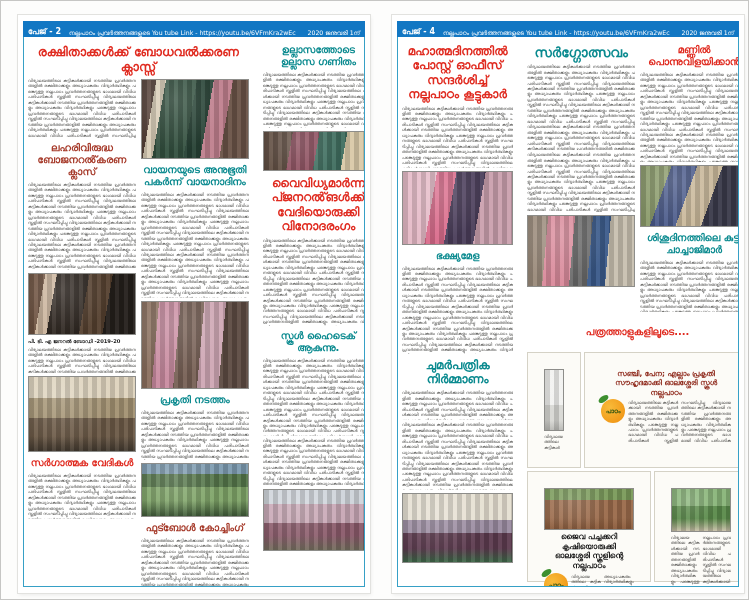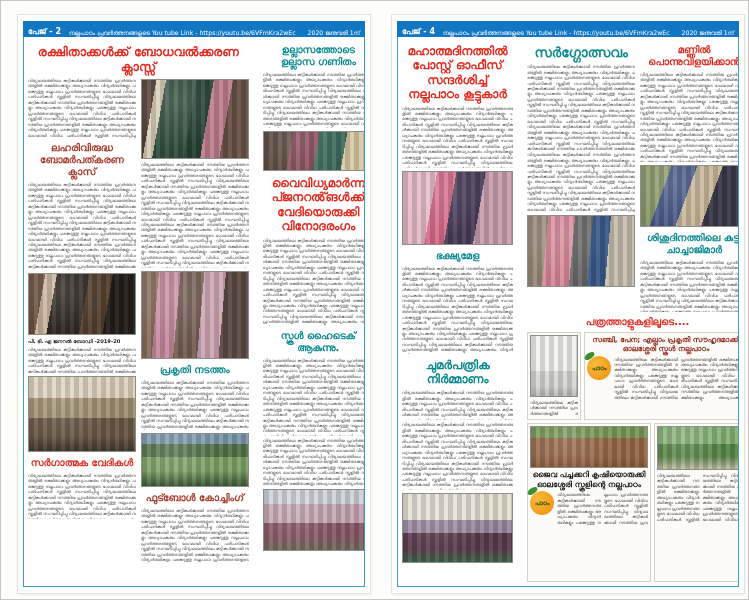--- a/index.html
+++ b/index.html
@@ -73,21 +73,21 @@
   .ph-post{background:linear-gradient(100deg,#e5b9c6 0 28%,#d96a8a 28% 44%,#4a3d5a 44% 68%,#caa0ae 68% 100%);}
   .ph-award{background:linear-gradient(180deg,#e6e0d2 0 38%,#9a8ba0 38% 58%,#5d3b4f 58% 80%,#3f6a4a 100%);}
   .ph-water{background:linear-gradient(95deg,#9a8a7a 0 18%,#d9899a 18% 42%,#6a6a6a 42% 58%,#3a5a8a 58% 74%,#c8c0b0 74% 100%);}
   .ph-plant{background:linear-gradient(110deg,#8a9a6a 0 24%,#4a5a8a 24% 44%,#c9b89a 44% 64%,#3a3a4a 64% 100%);}
   .ph-bag{background:linear-gradient(180deg,#f1f1ef 0 58%,#d8d8d4 58% 84%,#b9b9b5 100%);}
   .ph-field{background:linear-gradient(180deg,#7a9a5a 0 28%,#9a6a4a 28% 72%,#8a5a3a 100%);}
   .ph-green{background:linear-gradient(180deg,#88b478 0 40%,#5a8a4a 40% 70%,#c8c0a8 100%);}
   
   .clipzone{display:flex;flex-direction:column;gap:3px;margin-top:2px;flex:1;min-height:0;}
   .clip-row{display:flex;gap:3px;min-height:0;}
-  .clip{background:#fcfbf7;border:1px solid #d5d2c6;padding:2px;display:flex;flex-direction:column;gap:2px;box-sizing:border-box;min-width:0;}
+  .clip{background:#fcfbf7;border:1px solid #d5d2c6;padding:16px;display:flex;flex-direction:column;gap:2px;box-sizing:border-box;min-width:0;}
   .clip-hl{font-size:7.4px;font-weight:700;line-height:1.25;text-align:center;color:#8f2a1c;flex:none;}
   .clip-hl.dark{color:#161616;font-size:7.8px;}
   .logo-row{display:flex;gap:3px;align-items:flex-start;min-height:0;}
   .padam{
     width:24px;height:24px;flex:none;border-radius:50%;
     background:radial-gradient(circle at 35% 35%,#f8bb3a,#ef8e0e);
     position:relative;display:flex;align-items:center;justify-content:center;
     font-size:6px;font-weight:bold;color:#234d0e;
   }
   .padam::before{
@@ -106,32 +106,33 @@
       <span class="m-center">നല്ലപാഠം പ്രവർത്തനങ്ങളുടെ You tube Link - https://youtu.be/6VFmKra2wEc</span>
       <span class="m-right">2020 ജനുവരി 1ന്</span>
     </div>
     <div class="frame">
       <div class="two-wrap w66">
         <div class="hl c-red sz-lead">രക്ഷിതാക്കൾക്ക് ബോധവൽക്കരണ ക്ലാസ്സ്</div>
         <div class="cols">
 
           <div class="col">
             <div class="greek" style="height:60px">വിദ്യാലയത്തിലെ കുട്ടികൾക്കായി നടത്തിയ പ്രവർത്തനങ്ങളിൽ രക്ഷിതാക്കളും അധ്യാപകരും വിദ്യാർത്ഥികളും പങ്കെടുത്തു നല്ലപാഠം പ്രവർത്തനങ്ങളുടെ ഭാഗമായി വിവിധ പരിപാടികൾ സ്കൂളിൽ സംഘടിപ്പിച്ചു  വിദ്യാലയത്തിലെ കുട്ടികൾക്കായി നടത്തിയ പ്രവർത്തനങ്ങളിൽ രക്ഷിതാക്കളും അധ്യാപകരും വിദ്യാർത്ഥികളും പങ്കെടുത്തു നല്ലപാഠം പ്രവർത്തനങ്ങളുടെ ഭാഗമായി വിവിധ പരിപാടികൾ സ്കൂളിൽ സംഘടിപ്പിച്ചു  വിദ്യാലയത്തിലെ കുട്ടികൾക്കായി നടത്തിയ പ്രവർത്തനങ്ങളിൽ രക്ഷിതാക്കളും അധ്യാപകരും വിദ്യാർത്ഥികളും പങ്കെടുത്തു നല്ലപാഠം പ്രവർത്തനങ്ങളുടെ ഭാഗമായി വിവിധ പരിപാടികൾ സ്കൂളിൽ സംഘടിപ്പിച്ചു  വിദ്യാലയത്തിലെ കുട്ടികൾക്കായി നടത്തിയ പ്രവർത്തനങ്ങളിൽ രക്ഷിതാക്കളും അധ്യാപകരും വിദ്യാർത്ഥികളും പങ്കെടുത്തു നല്ലപാഠം പ്രവർത്തനങ്ങളുടെ ഭാഗമായി വിവിധ പരിപാടികൾ സ്കൂളിൽ സംഘടിപ്പിച്ചു  വിദ്യാലയത്തിലെ കുട്ടികൾക്കായി നടത്തിയ പ്രവർത്തനങ്ങളിൽ രക്ഷിതാക്കളും അധ്യാപകരും വിദ്യാർത്ഥികളും പങ്കെടുത്തു നല്ലപാഠം പ്രവർത്തനങ്ങളുടെ ഭാഗമായി വിവിധ പരിപാടികൾ സ്കൂളിൽ സംഘടിപ്പിച്ചു  വിദ്യാലയത്തിലെ കുട്ടികൾക്കായി നടത്തിയ പ്രവർത്തനങ്ങളിൽ രക്ഷിതാക്കളും അധ്യാപകരും വിദ്യാർത്ഥികളും പങ്കെടുത്തു നല്ലപാഠം പ്രവർത്തനങ്ങളുടെ ഭാഗമായി വിവിധ പരിപാടികൾ സ്കൂളിൽ സംഘടിപ്പിച്ചു  വിദ്യാലയത്തിലെ കുട്ടികൾക്കായി നടത്തിയ പ്രവർത്തനങ്ങളിൽ രക്ഷിതാക്കളും അധ്യാപകരും വിദ്യാർത്ഥികളും പങ്കെടുത്തു നല്ലപാഠം പ്രവർത്തനങ്ങളുടെ ഭാഗമായി വിവിധ പരിപാടികൾ സ്കൂളിൽ സംഘടിപ്പിച്ചു  വിദ്യാലയത്തിലെ കുട്ടികൾക്കായി നടത്തിയ പ്രവർത്തനങ്ങളിൽ രക്ഷിതാക്കളും അധ്യാപകരും വിദ്യാർത്ഥികളും പങ്കെടുത്തു നല്ലപാഠം പ്രവർത്തനങ്ങളുടെ ഭാഗമായി വിവിധ പരിപാടികൾ സ്കൂളിൽ സംഘടിപ്പിച്ചു  വിദ്യാലയത്തിലെ കുട്ടികൾക്കായി നടത്തിയ പ്രവർത്തനങ്ങളിൽ രക്ഷിതാക്കളും അധ്യാപകരും വിദ്യാർത്ഥികളും പങ്കെടുത്തു നല്ലപാഠം പ്രവർത്തനങ്ങളുടെ ഭാഗമായി വിവിധ പരിപാടികൾ സ്കൂളിൽ സംഘടിപ്പിച്ചു  വിദ്യാലയത്തിലെ കുട്ടികൾക്കായി നടത്തിയ പ്രവർത്തനങ്ങളിൽ രക്ഷിതാക്കളും അധ്യാപകരും വിദ്യാർത്ഥികളും പങ്കെടുത്തു നല്ലപാഠം പ്രവർത്തനങ്ങളുടെ ഭാഗമായി വിവിധ പരിപാടികൾ സ്കൂളിൽ സംഘടിപ്പിച്ചു  വിദ്യാലയത്തിലെ കുട്ടികൾക്കായി നടത്തിയ പ്രവർത്തനങ്ങളിൽ രക്ഷിതാക്കളും അധ്യാപകരും വിദ്യാർത്ഥികളും പങ്കെടുത്തു നല്ലപാഠം പ്രവർത്തനങ്ങളുടെ ഭാഗമായി വിവിധ പരിപാടികൾ സ്കൂളിൽ സംഘടിപ്പിച്ചു  വിദ്യാലയത്തിലെ കുട്ടികൾക്കായി നടത്തിയ പ്രവർത്തനങ്ങളിൽ രക്ഷിതാക്കളും അധ്യാപകരും വിദ്യാർത്ഥികളും പങ്കെടുത്തു നല്ലപാഠം പ്രവർത്തനങ്ങളുടെ ഭാഗമായി വിവിധ പരിപാടികൾ സ്കൂളിൽ സംഘടിപ്പിച്ചു  </div>
-            <div class="hl c-maroon sz-md">ലഹരിവിരുദ്ധ ബോമർപത്കരണ ക്ലാസ്</div>
+            <div class="hl c-maroon sz-md">ലഹരിവിരുദ്ധ ബോജനറൽ്കരണ ക്ലാസ്</div>
             <div class="greek" style="height:88px">വിദ്യാലയത്തിലെ കുട്ടികൾക്കായി നടത്തിയ പ്രവർത്തനങ്ങളിൽ രക്ഷിതാക്കളും അധ്യാപകരും വിദ്യാർത്ഥികളും പങ്കെടുത്തു നല്ലപാഠം പ്രവർത്തനങ്ങളുടെ ഭാഗമായി വിവിധ പരിപാടികൾ സ്കൂളിൽ സംഘടിപ്പിച്ചു  വിദ്യാലയത്തിലെ കുട്ടികൾക്കായി നടത്തിയ പ്രവർത്തനങ്ങളിൽ രക്ഷിതാക്കളും അധ്യാപകരും വിദ്യാർത്ഥികളും പങ്കെടുത്തു നല്ലപാഠം പ്രവർത്തനങ്ങളുടെ ഭാഗമായി വിവിധ പരിപാടികൾ സ്കൂളിൽ സംഘടിപ്പിച്ചു  വിദ്യാലയത്തിലെ കുട്ടികൾക്കായി നടത്തിയ പ്രവർത്തനങ്ങളിൽ രക്ഷിതാക്കളും അധ്യാപകരും വിദ്യാർത്ഥികളും പങ്കെടുത്തു നല്ലപാഠം പ്രവർത്തനങ്ങളുടെ ഭാഗമായി വിവിധ പരിപാടികൾ സ്കൂളിൽ സംഘടിപ്പിച്ചു  വിദ്യാലയത്തിലെ കുട്ടികൾക്കായി നടത്തിയ പ്രവർത്തനങ്ങളിൽ രക്ഷിതാക്കളും അധ്യാപകരും വിദ്യാർത്ഥികളും പങ്കെടുത്തു നല്ലപാഠം പ്രവർത്തനങ്ങളുടെ ഭാഗമായി വിവിധ പരിപാടികൾ സ്കൂളിൽ സംഘടിപ്പിച്ചു  വിദ്യാലയത്തിലെ കുട്ടികൾക്കായി നടത്തിയ പ്രവർത്തനങ്ങളിൽ രക്ഷിതാക്കളും അധ്യാപകരും വിദ്യാർത്ഥികളും പങ്കെടുത്തു നല്ലപാഠം പ്രവർത്തനങ്ങളുടെ ഭാഗമായി വിവിധ പരിപാടികൾ സ്കൂളിൽ സംഘടിപ്പിച്ചു  വിദ്യാലയത്തിലെ കുട്ടികൾക്കായി നടത്തിയ പ്രവർത്തനങ്ങളിൽ രക്ഷിതാക്കളും അധ്യാപകരും വിദ്യാർത്ഥികളും പങ്കെടുത്തു നല്ലപാഠം പ്രവർത്തനങ്ങളുടെ ഭാഗമായി വിവിധ പരിപാടികൾ സ്കൂളിൽ സംഘടിപ്പിച്ചു  വിദ്യാലയത്തിലെ കുട്ടികൾക്കായി നടത്തിയ പ്രവർത്തനങ്ങളിൽ രക്ഷിതാക്കളും അധ്യാപകരും വിദ്യാർത്ഥികളും പങ്കെടുത്തു നല്ലപാഠം പ്രവർത്തനങ്ങളുടെ ഭാഗമായി വിവിധ പരിപാടികൾ സ്കൂളിൽ സംഘടിപ്പിച്ചു  വിദ്യാലയത്തിലെ കുട്ടികൾക്കായി നടത്തിയ പ്രവർത്തനങ്ങളിൽ രക്ഷിതാക്കളും അധ്യാപകരും വിദ്യാർത്ഥികളും പങ്കെടുത്തു നല്ലപാഠം പ്രവർത്തനങ്ങളുടെ ഭാഗമായി വിവിധ പരിപാടികൾ സ്കൂളിൽ സംഘടിപ്പിച്ചു  വിദ്യാലയത്തിലെ കുട്ടികൾക്കായി നടത്തിയ പ്രവർത്തനങ്ങളിൽ രക്ഷിതാക്കളും അധ്യാപകരും വിദ്യാർത്ഥികളും പങ്കെടുത്തു നല്ലപാഠം പ്രവർത്തനങ്ങളുടെ ഭാഗമായി വിവിധ പരിപാടികൾ സ്കൂളിൽ സംഘടിപ്പിച്ചു  വിദ്യാലയത്തിലെ കുട്ടികൾക്കായി നടത്തിയ പ്രവർത്തനങ്ങളിൽ രക്ഷിതാക്കളും അധ്യാപകരും വിദ്യാർത്ഥികളും പങ്കെടുത്തു നല്ലപാഠം പ്രവർത്തനങ്ങളുടെ ഭാഗമായി വിവിധ പരിപാടികൾ സ്കൂളിൽ സംഘടിപ്പിച്ചു  വിദ്യാലയത്തിലെ കുട്ടികൾക്കായി നടത്തിയ പ്രവർത്തനങ്ങളിൽ രക്ഷിതാക്കളും അധ്യാപകരും വിദ്യാർത്ഥികളും പങ്കെടുത്തു നല്ലപാഠം പ്രവർത്തനങ്ങളുടെ ഭാഗമായി വിവിധ പരിപാടികൾ സ്കൂളിൽ സംഘടിപ്പിച്ചു  വിദ്യാലയത്തിലെ കുട്ടികൾക്കായി നടത്തിയ പ്രവർത്തനങ്ങളിൽ രക്ഷിതാക്കളും അധ്യാപകരും വിദ്യാർത്ഥികളും പങ്കെടുത്തു നല്ലപാഠം പ്രവർത്തനങ്ങളുടെ ഭാഗമായി വിവിധ പരിപാടികൾ സ്കൂളിൽ സംഘടിപ്പിച്ചു  വിദ്യാലയത്തിലെ കുട്ടികൾക്കായി നടത്തിയ പ്രവർത്തനങ്ങളിൽ രക്ഷിതാക്കളും അധ്യാപകരും വിദ്യാർത്ഥികളും പങ്കെടുത്തു നല്ലപാഠം പ്രവർത്തനങ്ങളുടെ ഭാഗമായി വിവിധ പരിപാടികൾ സ്കൂളിൽ സംഘടിപ്പിച്ചു  വിദ്യാലയത്തിലെ കുട്ടികൾക്കായി നടത്തിയ പ്രവർത്തനങ്ങളിൽ രക്ഷിതാക്കളും അധ്യാപകരും വിദ്യാർത്ഥികളും പങ്കെടുത്തു നല്ലപാഠം പ്രവർത്തനങ്ങളുടെ ഭാഗമായി വിവിധ പരിപാടികൾ സ്കൂളിൽ സംഘടിപ്പിച്ചു  വിദ്യാലയത്തിലെ കുട്ടികൾക്കായി നടത്തിയ പ്രവർത്തനങ്ങളിൽ രക്ഷിതാക്കളും അധ്യാപകരും വിദ്യാർത്ഥികളും പങ്കെടുത്തു നല്ലപാഠം പ്രവർത്തനങ്ങളുടെ ഭാഗമായി വിവിധ പരിപാടികൾ സ്കൂളിൽ സംഘടിപ്പിച്ചു  വിദ്യാലയത്തിലെ കുട്ടികൾക്കായി നടത്തിയ പ്രവർത്തനങ്ങളിൽ രക്ഷിതാക്കളും അധ്യാപകരും വിദ്യാർത്ഥികളും പങ്കെടുത്തു നല്ലപാഠം പ്രവർത്തനങ്ങളുടെ ഭാഗമായി വിവിധ പരിപാടികൾ സ്കൂളിൽ സംഘടിപ്പിച്ചു  വിദ്യാലയത്തിലെ കുട്ടികൾക്കായി നടത്തിയ പ്രവർത്തനങ്ങളിൽ രക്ഷിതാക്കളും അധ്യാപകരും വിദ്യാർത്ഥികളും പങ്കെടുത്തു നല്ലപാഠം പ്രവർത്തനങ്ങളുടെ ഭാഗമായി വിവിധ പരിപാടികൾ സ്കൂളിൽ സംഘടിപ്പിച്ചു  വിദ്യാലയത്തിലെ കുട്ടികൾക്കായി നടത്തിയ പ്രവർത്തനങ്ങളിൽ രക്ഷിതാക്കളും അധ്യാപകരും വിദ്യാർത്ഥികളും പങ്കെടുത്തു നല്ലപാഠം പ്രവർത്തനങ്ങളുടെ ഭാഗമായി വിവിധ പരിപാടികൾ സ്കൂളിൽ സംഘടിപ്പിച്ചു  </div>
             <div class="photo ph-mic" style="height:62px"></div>
             <div class="roster-title">പി. ടി. എ ജനറൽ ബോഡി -2019-20</div>
             <div class="greek" style="height:26px">വിദ്യാലയത്തിലെ കുട്ടികൾക്കായി നടത്തിയ പ്രവർത്തനങ്ങളിൽ രക്ഷിതാക്കളും അധ്യാപകരും വിദ്യാർത്ഥികളും പങ്കെടുത്തു നല്ലപാഠം പ്രവർത്തനങ്ങളുടെ ഭാഗമായി വിവിധ പരിപാടികൾ സ്കൂളിൽ സംഘടിപ്പിച്ചു  വിദ്യാലയത്തിലെ കുട്ടികൾക്കായി നടത്തിയ പ്രവർത്തനങ്ങളിൽ രക്ഷിതാക്കളും അധ്യാപകരും വിദ്യാർത്ഥികളും പങ്കെടുത്തു നല്ലപാഠം പ്രവർത്തനങ്ങളുടെ ഭാഗമായി വിവിധ പരിപാടികൾ സ്കൂളിൽ സംഘടിപ്പിച്ചു  വിദ്യാലയത്തിലെ കുട്ടികൾക്കായി നടത്തിയ പ്രവർത്തനങ്ങളിൽ രക്ഷിതാക്കളും അധ്യാപകരും വിദ്യാർത്ഥികളും പങ്കെടുത്തു നല്ലപാഠം പ്രവർത്തനങ്ങളുടെ ഭാഗമായി വിവിധ പരിപാടികൾ സ്കൂളിൽ സംഘടിപ്പിച്ചു  വിദ്യാലയത്തിലെ കുട്ടികൾക്കായി നടത്തിയ പ്രവർത്തനങ്ങളിൽ രക്ഷിതാക്കളും അധ്യാപകരും വിദ്യാർത്ഥികളും പങ്കെടുത്തു നല്ലപാഠം പ്രവർത്തനങ്ങളുടെ ഭാഗമായി വിവിധ പരിപാടികൾ സ്കൂളിൽ സംഘടിപ്പിച്ചു  വിദ്യാലയത്തിലെ കുട്ടികൾക്കായി നടത്തിയ പ്രവർത്തനങ്ങളിൽ രക്ഷിതാക്കളും അധ്യാപകരും വിദ്യാർത്ഥികളും പങ്കെടുത്തു നല്ലപാഠം പ്രവർത്തനങ്ങളുടെ ഭാഗമായി വിവിധ പരിപാടികൾ സ്കൂളിൽ സംഘടിപ്പിച്ചു  വിദ്യാലയത്തിലെ കുട്ടികൾക്കായി നടത്തിയ പ്രവർത്തനങ്ങളിൽ രക്ഷിതാക്കളും അധ്യാപകരും വിദ്യാർത്ഥികളും പങ്കെടുത്തു നല്ലപാഠം പ്രവർത്തനങ്ങളുടെ ഭാഗമായി വിവിധ പരിപാടികൾ സ്കൂളിൽ സംഘടിപ്പിച്ചു  </div>
             <div class="photo ph-hall" style="height:76px"></div>
             <div class="hl c-red sz-md">സർഗാത്മക വേദികൾ</div>
             <div class="greek" style="height:46px">വിദ്യാലയത്തിലെ കുട്ടികൾക്കായി നടത്തിയ പ്രവർത്തനങ്ങളിൽ രക്ഷിതാക്കളും അധ്യാപകരും വിദ്യാർത്ഥികളും പങ്കെടുത്തു നല്ലപാഠം പ്രവർത്തനങ്ങളുടെ ഭാഗമായി വിവിധ പരിപാടികൾ സ്കൂളിൽ സംഘടിപ്പിച്ചു  വിദ്യാലയത്തിലെ കുട്ടികൾക്കായി നടത്തിയ പ്രവർത്തനങ്ങളിൽ രക്ഷിതാക്കളും അധ്യാപകരും വിദ്യാർത്ഥികളും പങ്കെടുത്തു നല്ലപാഠം പ്രവർത്തനങ്ങളുടെ ഭാഗമായി വിവിധ പരിപാടികൾ സ്കൂളിൽ സംഘടിപ്പിച്ചു  വിദ്യാലയത്തിലെ കുട്ടികൾക്കായി നടത്തിയ പ്രവർത്തനങ്ങളിൽ രക്ഷിതാക്കളും അധ്യാപകരും വിദ്യാർത്ഥികളും പങ്കെടുത്തു നല്ലപാഠം പ്രവർത്തനങ്ങളുടെ ഭാഗമായി വിവിധ പരിപാടികൾ സ്കൂളിൽ സംഘടിപ്പിച്ചു  വിദ്യാലയത്തിലെ കുട്ടികൾക്കായി നടത്തിയ പ്രവർത്തനങ്ങളിൽ രക്ഷിതാക്കളും അധ്യാപകരും വിദ്യാർത്ഥികളും പങ്കെടുത്തു നല്ലപാഠം പ്രവർത്തനങ്ങളുടെ ഭാഗമായി വിവിധ പരിപാടികൾ സ്കൂളിൽ സംഘടിപ്പിച്ചു  വിദ്യാലയത്തിലെ കുട്ടികൾക്കായി നടത്തിയ പ്രവർത്തനങ്ങളിൽ രക്ഷിതാക്കളും അധ്യാപകരും വിദ്യാർത്ഥികളും പങ്കെടുത്തു നല്ലപാഠം പ്രവർത്തനങ്ങളുടെ ഭാഗമായി വിവിധ പരിപാടികൾ സ്കൂളിൽ സംഘടിപ്പിച്ചു  വിദ്യാലയത്തിലെ കുട്ടികൾക്കായി നടത്തിയ പ്രവർത്തനങ്ങളിൽ രക്ഷിതാക്കളും അധ്യാപകരും വിദ്യാർത്ഥികളും പങ്കെടുത്തു നല്ലപാഠം പ്രവർത്തനങ്ങളുടെ ഭാഗമായി വിവിധ പരിപാടികൾ സ്കൂളിൽ സംഘടിപ്പിച്ചു  വിദ്യാലയത്തിലെ കുട്ടികൾക്കായി നടത്തിയ പ്രവർത്തനങ്ങളിൽ രക്ഷിതാക്കളും അധ്യാപകരും വിദ്യാർത്ഥികളും പങ്കെടുത്തു നല്ലപാഠം പ്രവർത്തനങ്ങളുടെ ഭാഗമായി വിവിധ പരിപാടികൾ സ്കൂളിൽ സംഘടിപ്പിച്ചു  വിദ്യാലയത്തിലെ കുട്ടികൾക്കായി നടത്തിയ പ്രവർത്തനങ്ങളിൽ രക്ഷിതാക്കളും അധ്യാപകരും വിദ്യാർത്ഥികളും പങ്കെടുത്തു നല്ലപാഠം പ്രവർത്തനങ്ങളുടെ ഭാഗമായി വിവിധ പരിപാടികൾ സ്കൂളിൽ സംഘടിപ്പിച്ചു  വിദ്യാലയത്തിലെ കുട്ടികൾക്കായി നടത്തിയ പ്രവർത്തനങ്ങളിൽ രക്ഷിതാക്കളും അധ്യാപകരും വിദ്യാർത്ഥികളും പങ്കെടുത്തു നല്ലപാഠം പ്രവർത്തനങ്ങളുടെ ഭാഗമായി വിവിധ പരിപാടികൾ സ്കൂളിൽ സംഘടിപ്പിച്ചു  വിദ്യാലയത്തിലെ കുട്ടികൾക്കായി നടത്തിയ പ്രവർത്തനങ്ങളിൽ രക്ഷിതാക്കളും അധ്യാപകരും വിദ്യാർത്ഥികളും പങ്കെടുത്തു നല്ലപാഠം പ്രവർത്തനങ്ങളുടെ ഭാഗമായി വിവിധ പരിപാടികൾ സ്കൂളിൽ സംഘടിപ്പിച്ചു  </div>
           </div>
 
           <div class="col">
             <div class="photo ph-board" style="height:80px"></div>
+            <div class="hl c-teal sz-md">വായനയുടെ അനുഭൂതി പകർന്ന് വായനാദിനം</div>
             <div class="greek" style="height:106px">വിദ്യാലയത്തിലെ കുട്ടികൾക്കായി നടത്തിയ പ്രവർത്തനങ്ങളിൽ രക്ഷിതാക്കളും അധ്യാപകരും വിദ്യാർത്ഥികളും പങ്കെടുത്തു നല്ലപാഠം പ്രവർത്തനങ്ങളുടെ ഭാഗമായി വിവിധ പരിപാടികൾ സ്കൂളിൽ സംഘടിപ്പിച്ചു  വിദ്യാലയത്തിലെ കുട്ടികൾക്കായി നടത്തിയ പ്രവർത്തനങ്ങളിൽ രക്ഷിതാക്കളും അധ്യാപകരും വിദ്യാർത്ഥികളും പങ്കെടുത്തു നല്ലപാഠം പ്രവർത്തനങ്ങളുടെ ഭാഗമായി വിവിധ പരിപാടികൾ സ്കൂളിൽ സംഘടിപ്പിച്ചു  വിദ്യാലയത്തിലെ കുട്ടികൾക്കായി നടത്തിയ പ്രവർത്തനങ്ങളിൽ രക്ഷിതാക്കളും അധ്യാപകരും വിദ്യാർത്ഥികളും പങ്കെടുത്തു നല്ലപാഠം പ്രവർത്തനങ്ങളുടെ ഭാഗമായി വിവിധ പരിപാടികൾ സ്കൂളിൽ സംഘടിപ്പിച്ചു  വിദ്യാലയത്തിലെ കുട്ടികൾക്കായി നടത്തിയ പ്രവർത്തനങ്ങളിൽ രക്ഷിതാക്കളും അധ്യാപകരും വിദ്യാർത്ഥികളും പങ്കെടുത്തു നല്ലപാഠം പ്രവർത്തനങ്ങളുടെ ഭാഗമായി വിവിധ പരിപാടികൾ സ്കൂളിൽ സംഘടിപ്പിച്ചു  വിദ്യാലയത്തിലെ കുട്ടികൾക്കായി നടത്തിയ പ്രവർത്തനങ്ങളിൽ രക്ഷിതാക്കളും അധ്യാപകരും വിദ്യാർത്ഥികളും പങ്കെടുത്തു നല്ലപാഠം പ്രവർത്തനങ്ങളുടെ ഭാഗമായി വിവിധ പരിപാടികൾ സ്കൂളിൽ സംഘടിപ്പിച്ചു  വിദ്യാലയത്തിലെ കുട്ടികൾക്കായി നടത്തിയ പ്രവർത്തനങ്ങളിൽ രക്ഷിതാക്കളും അധ്യാപകരും വിദ്യാർത്ഥികളും പങ്കെടുത്തു നല്ലപാഠം പ്രവർത്തനങ്ങളുടെ ഭാഗമായി വിവിധ പരിപാടികൾ സ്കൂളിൽ സംഘടിപ്പിച്ചു  വിദ്യാലയത്തിലെ കുട്ടികൾക്കായി നടത്തിയ പ്രവർത്തനങ്ങളിൽ രക്ഷിതാക്കളും അധ്യാപകരും വിദ്യാർത്ഥികളും പങ്കെടുത്തു നല്ലപാഠം പ്രവർത്തനങ്ങളുടെ ഭാഗമായി വിവിധ പരിപാടികൾ സ്കൂളിൽ സംഘടിപ്പിച്ചു  വിദ്യാലയത്തിലെ കുട്ടികൾക്കായി നടത്തിയ പ്രവർത്തനങ്ങളിൽ രക്ഷിതാക്കളും അധ്യാപകരും വിദ്യാർത്ഥികളും പങ്കെടുത്തു നല്ലപാഠം പ്രവർത്തനങ്ങളുടെ ഭാഗമായി വിവിധ പരിപാടികൾ സ്കൂളിൽ സംഘടിപ്പിച്ചു  വിദ്യാലയത്തിലെ കുട്ടികൾക്കായി നടത്തിയ പ്രവർത്തനങ്ങളിൽ രക്ഷിതാക്കളും അധ്യാപകരും വിദ്യാർത്ഥികളും പങ്കെടുത്തു നല്ലപാഠം പ്രവർത്തനങ്ങളുടെ ഭാഗമായി വിവിധ പരിപാടികൾ സ്കൂളിൽ സംഘടിപ്പിച്ചു  വിദ്യാലയത്തിലെ കുട്ടികൾക്കായി നടത്തിയ പ്രവർത്തനങ്ങളിൽ രക്ഷിതാക്കളും അധ്യാപകരും വിദ്യാർത്ഥികളും പങ്കെടുത്തു നല്ലപാഠം പ്രവർത്തനങ്ങളുടെ ഭാഗമായി വിവിധ പരിപാടികൾ സ്കൂളിൽ സംഘടിപ്പിച്ചു  വിദ്യാലയത്തിലെ കുട്ടികൾക്കായി നടത്തിയ പ്രവർത്തനങ്ങളിൽ രക്ഷിതാക്കളും അധ്യാപകരും വിദ്യാർത്ഥികളും പങ്കെടുത്തു നല്ലപാഠം പ്രവർത്തനങ്ങളുടെ ഭാഗമായി വിവിധ പരിപാടികൾ സ്കൂളിൽ സംഘടിപ്പിച്ചു  വിദ്യാലയത്തിലെ കുട്ടികൾക്കായി നടത്തിയ പ്രവർത്തനങ്ങളിൽ രക്ഷിതാക്കളും അധ്യാപകരും വിദ്യാർത്ഥികളും പങ്കെടുത്തു നല്ലപാഠം പ്രവർത്തനങ്ങളുടെ ഭാഗമായി വിവിധ പരിപാടികൾ സ്കൂളിൽ സംഘടിപ്പിച്ചു  വിദ്യാലയത്തിലെ കുട്ടികൾക്കായി നടത്തിയ പ്രവർത്തനങ്ങളിൽ രക്ഷിതാക്കളും അധ്യാപകരും വിദ്യാർത്ഥികളും പങ്കെടുത്തു നല്ലപാഠം പ്രവർത്തനങ്ങളുടെ ഭാഗമായി വിവിധ പരിപാടികൾ സ്കൂളിൽ സംഘടിപ്പിച്ചു  വിദ്യാലയത്തിലെ കുട്ടികൾക്കായി നടത്തിയ പ്രവർത്തനങ്ങളിൽ രക്ഷിതാക്കളും അധ്യാപകരും വിദ്യാർത്ഥികളും പങ്കെടുത്തു നല്ലപാഠം പ്രവർത്തനങ്ങളുടെ ഭാഗമായി വിവിധ പരിപാടികൾ സ്കൂളിൽ സംഘടിപ്പിച്ചു  വിദ്യാലയത്തിലെ കുട്ടികൾക്കായി നടത്തിയ പ്രവർത്തനങ്ങളിൽ രക്ഷിതാക്കളും അധ്യാപകരും വിദ്യാർത്ഥികളും പങ്കെടുത്തു നല്ലപാഠം പ്രവർത്തനങ്ങളുടെ ഭാഗമായി വിവിധ പരിപാടികൾ സ്കൂളിൽ സംഘടിപ്പിച്ചു  വിദ്യാലയത്തിലെ കുട്ടികൾക്കായി നടത്തിയ പ്രവർത്തനങ്ങളിൽ രക്ഷിതാക്കളും അധ്യാപകരും വിദ്യാർത്ഥികളും പങ്കെടുത്തു നല്ലപാഠം പ്രവർത്തനങ്ങളുടെ ഭാഗമായി വിവിധ പരിപാടികൾ സ്കൂളിൽ സംഘടിപ്പിച്ചു  വിദ്യാലയത്തിലെ കുട്ടികൾക്കായി നടത്തിയ പ്രവർത്തനങ്ങളിൽ രക്ഷിതാക്കളും അധ്യാപകരും വിദ്യാർത്ഥികളും പങ്കെടുത്തു നല്ലപാഠം പ്രവർത്തനങ്ങളുടെ ഭാഗമായി വിവിധ പരിപാടികൾ സ്കൂളിൽ സംഘടിപ്പിച്ചു  വിദ്യാലയത്തിലെ കുട്ടികൾക്കായി നടത്തിയ പ്രവർത്തനങ്ങളിൽ രക്ഷിതാക്കളും അധ്യാപകരും വിദ്യാർത്ഥികളും പങ്കെടുത്തു നല്ലപാഠം പ്രവർത്തനങ്ങളുടെ ഭാഗമായി വിവിധ പരിപാടികൾ സ്കൂളിൽ സംഘടിപ്പിച്ചു  വിദ്യാലയത്തിലെ കുട്ടികൾക്കായി നടത്തിയ പ്രവർത്തനങ്ങളിൽ രക്ഷിതാക്കളും അധ്യാപകരും വിദ്യാർത്ഥികളും പങ്കെടുത്തു നല്ലപാഠം പ്രവർത്തനങ്ങളുടെ ഭാഗമായി വിവിധ പരിപാടികൾ സ്കൂളിൽ സംഘടിപ്പിച്ചു  വിദ്യാലയത്തിലെ കുട്ടികൾക്കായി നടത്തിയ പ്രവർത്തനങ്ങളിൽ രക്ഷിതാക്കളും അധ്യാപകരും വിദ്യാർത്ഥികളും പങ്കെടുത്തു നല്ലപാഠം പ്രവർത്തനങ്ങളുടെ ഭാഗമായി വിവിധ പരിപാടികൾ സ്കൂളിൽ സംഘടിപ്പിച്ചു  വിദ്യാലയത്തിലെ കുട്ടികൾക്കായി നടത്തിയ പ്രവർത്തനങ്ങളിൽ രക്ഷിതാക്കളും അധ്യാപകരും വിദ്യാർത്ഥികളും പങ്കെടുത്തു നല്ലപാഠം പ്രവർത്തനങ്ങളുടെ ഭാഗമായി വിവിധ പരിപാടികൾ സ്കൂളിൽ സംഘടിപ്പിച്ചു  വിദ്യാലയത്തിലെ കുട്ടികൾക്കായി നടത്തിയ പ്രവർത്തനങ്ങളിൽ രക്ഷിതാക്കളും അധ്യാപകരും വിദ്യാർത്ഥികളും പങ്കെടുത്തു നല്ലപാഠം പ്രവർത്തനങ്ങളുടെ ഭാഗമായി വിവിധ പരിപാടികൾ സ്കൂളിൽ സംഘടിപ്പിച്ചു  </div>
             <div class="photo ph-placard" style="height:88px"></div>
             <div class="hl c-teal sz-md">പ്രകൃതി നടത്തം</div>
             <div class="greek" style="height:50px">വിദ്യാലയത്തിലെ കുട്ടികൾക്കായി നടത്തിയ പ്രവർത്തനങ്ങളിൽ രക്ഷിതാക്കളും അധ്യാപകരും വിദ്യാർത്ഥികളും പങ്കെടുത്തു നല്ലപാഠം പ്രവർത്തനങ്ങളുടെ ഭാഗമായി വിവിധ പരിപാടികൾ സ്കൂളിൽ സംഘടിപ്പിച്ചു  വിദ്യാലയത്തിലെ കുട്ടികൾക്കായി നടത്തിയ പ്രവർത്തനങ്ങളിൽ രക്ഷിതാക്കളും അധ്യാപകരും വിദ്യാർത്ഥികളും പങ്കെടുത്തു നല്ലപാഠം പ്രവർത്തനങ്ങളുടെ ഭാഗമായി വിവിധ പരിപാടികൾ സ്കൂളിൽ സംഘടിപ്പിച്ചു  വിദ്യാലയത്തിലെ കുട്ടികൾക്കായി നടത്തിയ പ്രവർത്തനങ്ങളിൽ രക്ഷിതാക്കളും അധ്യാപകരും വിദ്യാർത്ഥികളും പങ്കെടുത്തു നല്ലപാഠം പ്രവർത്തനങ്ങളുടെ ഭാഗമായി വിവിധ പരിപാടികൾ സ്കൂളിൽ സംഘടിപ്പിച്ചു  വിദ്യാലയത്തിലെ കുട്ടികൾക്കായി നടത്തിയ പ്രവർത്തനങ്ങളിൽ രക്ഷിതാക്കളും അധ്യാപകരും വിദ്യാർത്ഥികളും പങ്കെടുത്തു നല്ലപാഠം പ്രവർത്തനങ്ങളുടെ ഭാഗമായി വിവിധ പരിപാടികൾ സ്കൂളിൽ സംഘടിപ്പിച്ചു  വിദ്യാലയത്തിലെ കുട്ടികൾക്കായി നടത്തിയ പ്രവർത്തനങ്ങളിൽ രക്ഷിതാക്കളും അധ്യാപകരും വിദ്യാർത്ഥികളും പങ്കെടുത്തു നല്ലപാഠം പ്രവർത്തനങ്ങളുടെ ഭാഗമായി വിവിധ പരിപാടികൾ സ്കൂളിൽ സംഘടിപ്പിച്ചു  വിദ്യാലയത്തിലെ കുട്ടികൾക്കായി നടത്തിയ പ്രവർത്തനങ്ങളിൽ രക്ഷിതാക്കളും അധ്യാപകരും വിദ്യാർത്ഥികളും പങ്കെടുത്തു നല്ലപാഠം പ്രവർത്തനങ്ങളുടെ ഭാഗമായി വിവിധ പരിപാടികൾ സ്കൂളിൽ സംഘടിപ്പിച്ചു  വിദ്യാലയത്തിലെ കുട്ടികൾക്കായി നടത്തിയ പ്രവർത്തനങ്ങളിൽ രക്ഷിതാക്കളും അധ്യാപകരും വിദ്യാർത്ഥികളും പങ്കെടുത്തു നല്ലപാഠം പ്രവർത്തനങ്ങളുടെ ഭാഗമായി വിവിധ പരിപാടികൾ സ്കൂളിൽ സംഘടിപ്പിച്ചു  വിദ്യാലയത്തിലെ കുട്ടികൾക്കായി നടത്തിയ പ്രവർത്തനങ്ങളിൽ രക്ഷിതാക്കളും അധ്യാപകരും വിദ്യാർത്ഥികളും പങ്കെടുത്തു നല്ലപാഠം പ്രവർത്തനങ്ങളുടെ ഭാഗമായി വിവിധ പരിപാടികൾ സ്കൂളിൽ സംഘടിപ്പിച്ചു  വിദ്യാലയത്തിലെ കുട്ടികൾക്കായി നടത്തിയ പ്രവർത്തനങ്ങളിൽ രക്ഷിതാക്കളും അധ്യാപകരും വിദ്യാർത്ഥികളും പങ്കെടുത്തു നല്ലപാഠം പ്രവർത്തനങ്ങളുടെ ഭാഗമായി വിവിധ പരിപാടികൾ സ്കൂളിൽ സംഘടിപ്പിച്ചു  വിദ്യാലയത്തിലെ കുട്ടികൾക്കായി നടത്തിയ പ്രവർത്തനങ്ങളിൽ രക്ഷിതാക്കളും അധ്യാപകരും വിദ്യാർത്ഥികളും പങ്കെടുത്തു നല്ലപാഠം പ്രവർത്തനങ്ങളുടെ ഭാഗമായി വിവിധ പരിപാടികൾ സ്കൂളിൽ സംഘടിപ്പിച്ചു  </div>
             <div class="photo ph-river" style="height:54px"></div>
             <div class="hl c-maroon sz-md">ഫുട്ബോൾ കോച്ചിംഗ്</div>
             <div class="greek" style="height:54px">വിദ്യാലയത്തിലെ കുട്ടികൾക്കായി നടത്തിയ പ്രവർത്തനങ്ങളിൽ രക്ഷിതാക്കളും അധ്യാപകരും വിദ്യാർത്ഥികളും പങ്കെടുത്തു നല്ലപാഠം പ്രവർത്തനങ്ങളുടെ ഭാഗമായി വിവിധ പരിപാടികൾ സ്കൂളിൽ സംഘടിപ്പിച്ചു  വിദ്യാലയത്തിലെ കുട്ടികൾക്കായി നടത്തിയ പ്രവർത്തനങ്ങളിൽ രക്ഷിതാക്കളും അധ്യാപകരും വിദ്യാർത്ഥികളും പങ്കെടുത്തു നല്ലപാഠം പ്രവർത്തനങ്ങളുടെ ഭാഗമായി വിവിധ പരിപാടികൾ സ്കൂളിൽ സംഘടിപ്പിച്ചു  വിദ്യാലയത്തിലെ കുട്ടികൾക്കായി നടത്തിയ പ്രവർത്തനങ്ങളിൽ രക്ഷിതാക്കളും അധ്യാപകരും വിദ്യാർത്ഥികളും പങ്കെടുത്തു നല്ലപാഠം പ്രവർത്തനങ്ങളുടെ ഭാഗമായി വിവിധ പരിപാടികൾ സ്കൂളിൽ സംഘടിപ്പിച്ചു  വിദ്യാലയത്തിലെ കുട്ടികൾക്കായി നടത്തിയ പ്രവർത്തനങ്ങളിൽ രക്ഷിതാക്കളും അധ്യാപകരും വിദ്യാർത്ഥികളും പങ്കെടുത്തു നല്ലപാഠം പ്രവർത്തനങ്ങളുടെ ഭാഗമായി വിവിധ പരിപാടികൾ സ്കൂളിൽ സംഘടിപ്പിച്ചു  വിദ്യാലയത്തിലെ കുട്ടികൾക്കായി നടത്തിയ പ്രവർത്തനങ്ങളിൽ രക്ഷിതാക്കളും അധ്യാപകരും വിദ്യാർത്ഥികളും പങ്കെടുത്തു നല്ലപാഠം പ്രവർത്തനങ്ങളുടെ ഭാഗമായി വിവിധ പരിപാടികൾ സ്കൂളിൽ സംഘടിപ്പിച്ചു  വിദ്യാലയത്തിലെ കുട്ടികൾക്കായി നടത്തിയ പ്രവർത്തനങ്ങളിൽ രക്ഷിതാക്കളും അധ്യാപകരും വിദ്യാർത്ഥികളും പങ്കെടുത്തു നല്ലപാഠം പ്രവർത്തനങ്ങളുടെ ഭാഗമായി വിവിധ പരിപാടികൾ സ്കൂളിൽ സംഘടിപ്പിച്ചു  വിദ്യാലയത്തിലെ കുട്ടികൾക്കായി നടത്തിയ പ്രവർത്തനങ്ങളിൽ രക്ഷിതാക്കളും അധ്യാപകരും വിദ്യാർത്ഥികളും പങ്കെടുത്തു നല്ലപാഠം പ്രവർത്തനങ്ങളുടെ ഭാഗമായി വിവിധ പരിപാടികൾ സ്കൂളിൽ സംഘടിപ്പിച്ചു  വിദ്യാലയത്തിലെ കുട്ടികൾക്കായി നടത്തിയ പ്രവർത്തനങ്ങളിൽ രക്ഷിതാക്കളും അധ്യാപകരും വിദ്യാർത്ഥികളും പങ്കെടുത്തു നല്ലപാഠം പ്രവർത്തനങ്ങളുടെ ഭാഗമായി വിവിധ പരിപാടികൾ സ്കൂളിൽ സംഘടിപ്പിച്ചു  വിദ്യാലയത്തിലെ കുട്ടികൾക്കായി നടത്തിയ പ്രവർത്തനങ്ങളിൽ രക്ഷിതാക്കളും അധ്യാപകരും വിദ്യാർത്ഥികളും പങ്കെടുത്തു നല്ലപാഠം പ്രവർത്തനങ്ങളുടെ ഭാഗമായി വിവിധ പരിപാടികൾ സ്കൂളിൽ സംഘടിപ്പിച്ചു  വിദ്യാലയത്തിലെ കുട്ടികൾക്കായി നടത്തിയ പ്രവർത്തനങ്ങളിൽ രക്ഷിതാക്കളും അധ്യാപകരും വിദ്യാർത്ഥികളും പങ്കെടുത്തു നല്ലപാഠം പ്രവർത്തനങ്ങളുടെ ഭാഗമായി വിവിധ പരിപാടികൾ സ്കൂളിൽ സംഘടിപ്പിച്ചു  വിദ്യാലയത്തിലെ കുട്ടികൾക്കായി നടത്തിയ പ്രവർത്തനങ്ങളിൽ രക്ഷിതാക്കളും അധ്യാപകരും വിദ്യാർത്ഥികളും പങ്കെടുത്തു നല്ലപാഠം പ്രവർത്തനങ്ങളുടെ ഭാഗമായി വിവിധ പരിപാടികൾ സ്കൂളിൽ സംഘടിപ്പിച്ചു  </div>
           </div>
         </div>
       </div>
@@ -182,21 +183,21 @@
           <div class="col">
             <div class="hl c-red sz-md">മണ്ണിൽ പൊന്നുവിളയിക്കാൻ</div>
             <div class="greek" style="height:90px">വിദ്യാലയത്തിലെ കുട്ടികൾക്കായി നടത്തിയ പ്രവർത്തനങ്ങളിൽ രക്ഷിതാക്കളും അധ്യാപകരും വിദ്യാർത്ഥികളും പങ്കെടുത്തു നല്ലപാഠം പ്രവർത്തനങ്ങളുടെ ഭാഗമായി വിവിധ പരിപാടികൾ സ്കൂളിൽ സംഘടിപ്പിച്ചു  വിദ്യാലയത്തിലെ കുട്ടികൾക്കായി നടത്തിയ പ്രവർത്തനങ്ങളിൽ രക്ഷിതാക്കളും അധ്യാപകരും വിദ്യാർത്ഥികളും പങ്കെടുത്തു നല്ലപാഠം പ്രവർത്തനങ്ങളുടെ ഭാഗമായി വിവിധ പരിപാടികൾ സ്കൂളിൽ സംഘടിപ്പിച്ചു  വിദ്യാലയത്തിലെ കുട്ടികൾക്കായി നടത്തിയ പ്രവർത്തനങ്ങളിൽ രക്ഷിതാക്കളും അധ്യാപകരും വിദ്യാർത്ഥികളും പങ്കെടുത്തു നല്ലപാഠം പ്രവർത്തനങ്ങളുടെ ഭാഗമായി വിവിധ പരിപാടികൾ സ്കൂളിൽ സംഘടിപ്പിച്ചു  വിദ്യാലയത്തിലെ കുട്ടികൾക്കായി നടത്തിയ പ്രവർത്തനങ്ങളിൽ രക്ഷിതാക്കളും അധ്യാപകരും വിദ്യാർത്ഥികളും പങ്കെടുത്തു നല്ലപാഠം പ്രവർത്തനങ്ങളുടെ ഭാഗമായി വിവിധ പരിപാടികൾ സ്കൂളിൽ സംഘടിപ്പിച്ചു  വിദ്യാലയത്തിലെ കുട്ടികൾക്കായി നടത്തിയ പ്രവർത്തനങ്ങളിൽ രക്ഷിതാക്കളും അധ്യാപകരും വിദ്യാർത്ഥികളും പങ്കെടുത്തു നല്ലപാഠം പ്രവർത്തനങ്ങളുടെ ഭാഗമായി വിവിധ പരിപാടികൾ സ്കൂളിൽ സംഘടിപ്പിച്ചു  വിദ്യാലയത്തിലെ കുട്ടികൾക്കായി നടത്തിയ പ്രവർത്തനങ്ങളിൽ രക്ഷിതാക്കളും അധ്യാപകരും വിദ്യാർത്ഥികളും പങ്കെടുത്തു നല്ലപാഠം പ്രവർത്തനങ്ങളുടെ ഭാഗമായി വിവിധ പരിപാടികൾ സ്കൂളിൽ സംഘടിപ്പിച്ചു  വിദ്യാലയത്തിലെ കുട്ടികൾക്കായി നടത്തിയ പ്രവർത്തനങ്ങളിൽ രക്ഷിതാക്കളും അധ്യാപകരും വിദ്യാർത്ഥികളും പങ്കെടുത്തു നല്ലപാഠം പ്രവർത്തനങ്ങളുടെ ഭാഗമായി വിവിധ പരിപാടികൾ സ്കൂളിൽ സംഘടിപ്പിച്ചു  വിദ്യാലയത്തിലെ കുട്ടികൾക്കായി നടത്തിയ പ്രവർത്തനങ്ങളിൽ രക്ഷിതാക്കളും അധ്യാപകരും വിദ്യാർത്ഥികളും പങ്കെടുത്തു നല്ലപാഠം പ്രവർത്തനങ്ങളുടെ ഭാഗമായി വിവിധ പരിപാടികൾ സ്കൂളിൽ സംഘടിപ്പിച്ചു  വിദ്യാലയത്തിലെ കുട്ടികൾക്കായി നടത്തിയ പ്രവർത്തനങ്ങളിൽ രക്ഷിതാക്കളും അധ്യാപകരും വിദ്യാർത്ഥികളും പങ്കെടുത്തു നല്ലപാഠം പ്രവർത്തനങ്ങളുടെ ഭാഗമായി വിവിധ പരിപാടികൾ സ്കൂളിൽ സംഘടിപ്പിച്ചു  വിദ്യാലയത്തിലെ കുട്ടികൾക്കായി നടത്തിയ പ്രവർത്തനങ്ങളിൽ രക്ഷിതാക്കളും അധ്യാപകരും വിദ്യാർത്ഥികളും പങ്കെടുത്തു നല്ലപാഠം പ്രവർത്തനങ്ങളുടെ ഭാഗമായി വിവിധ പരിപാടികൾ സ്കൂളിൽ സംഘടിപ്പിച്ചു  വിദ്യാലയത്തിലെ കുട്ടികൾക്കായി നടത്തിയ പ്രവർത്തനങ്ങളിൽ രക്ഷിതാക്കളും അധ്യാപകരും വിദ്യാർത്ഥികളും പങ്കെടുത്തു നല്ലപാഠം പ്രവർത്തനങ്ങളുടെ ഭാഗമായി വിവിധ പരിപാടികൾ സ്കൂളിൽ സംഘടിപ്പിച്ചു  വിദ്യാലയത്തിലെ കുട്ടികൾക്കായി നടത്തിയ പ്രവർത്തനങ്ങളിൽ രക്ഷിതാക്കളും അധ്യാപകരും വിദ്യാർത്ഥികളും പങ്കെടുത്തു നല്ലപാഠം പ്രവർത്തനങ്ങളുടെ ഭാഗമായി വിവിധ പരിപാടികൾ സ്കൂളിൽ സംഘടിപ്പിച്ചു  വിദ്യാലയത്തിലെ കുട്ടികൾക്കായി നടത്തിയ പ്രവർത്തനങ്ങളിൽ രക്ഷിതാക്കളും അധ്യാപകരും വിദ്യാർത്ഥികളും പങ്കെടുത്തു നല്ലപാഠം പ്രവർത്തനങ്ങളുടെ ഭാഗമായി വിവിധ പരിപാടികൾ സ്കൂളിൽ സംഘടിപ്പിച്ചു  വിദ്യാലയത്തിലെ കുട്ടികൾക്കായി നടത്തിയ പ്രവർത്തനങ്ങളിൽ രക്ഷിതാക്കളും അധ്യാപകരും വിദ്യാർത്ഥികളും പങ്കെടുത്തു നല്ലപാഠം പ്രവർത്തനങ്ങളുടെ ഭാഗമായി വിവിധ പരിപാടികൾ സ്കൂളിൽ സംഘടിപ്പിച്ചു  വിദ്യാലയത്തിലെ കുട്ടികൾക്കായി നടത്തിയ പ്രവർത്തനങ്ങളിൽ രക്ഷിതാക്കളും അധ്യാപകരും വിദ്യാർത്ഥികളും പങ്കെടുത്തു നല്ലപാഠം പ്രവർത്തനങ്ങളുടെ ഭാഗമായി വിവിധ പരിപാടികൾ സ്കൂളിൽ സംഘടിപ്പിച്ചു  വിദ്യാലയത്തിലെ കുട്ടികൾക്കായി നടത്തിയ പ്രവർത്തനങ്ങളിൽ രക്ഷിതാക്കളും അധ്യാപകരും വിദ്യാർത്ഥികളും പങ്കെടുത്തു നല്ലപാഠം പ്രവർത്തനങ്ങളുടെ ഭാഗമായി വിവിധ പരിപാടികൾ സ്കൂളിൽ സംഘടിപ്പിച്ചു  വിദ്യാലയത്തിലെ കുട്ടികൾക്കായി നടത്തിയ പ്രവർത്തനങ്ങളിൽ രക്ഷിതാക്കളും അധ്യാപകരും വിദ്യാർത്ഥികളും പങ്കെടുത്തു നല്ലപാഠം പ്രവർത്തനങ്ങളുടെ ഭാഗമായി വിവിധ പരിപാടികൾ സ്കൂളിൽ സംഘടിപ്പിച്ചു  വിദ്യാലയത്തിലെ കുട്ടികൾക്കായി നടത്തിയ പ്രവർത്തനങ്ങളിൽ രക്ഷിതാക്കളും അധ്യാപകരും വിദ്യാർത്ഥികളും പങ്കെടുത്തു നല്ലപാഠം പ്രവർത്തനങ്ങളുടെ ഭാഗമായി വിവിധ പരിപാടികൾ സ്കൂളിൽ സംഘടിപ്പിച്ചു  </div>
             <div class="photo ph-plant" style="height:62px"></div>
             <div class="hl c-teal sz-md">ശിശുദിനത്തിലെ കുട്ടി ചാച്ചാജിമാർ</div>
             <div class="greek" style="height:52px">വിദ്യാലയത്തിലെ കുട്ടികൾക്കായി നടത്തിയ പ്രവർത്തനങ്ങളിൽ രക്ഷിതാക്കളും അധ്യാപകരും വിദ്യാർത്ഥികളും പങ്കെടുത്തു നല്ലപാഠം പ്രവർത്തനങ്ങളുടെ ഭാഗമായി വിവിധ പരിപാടികൾ സ്കൂളിൽ സംഘടിപ്പിച്ചു  വിദ്യാലയത്തിലെ കുട്ടികൾക്കായി നടത്തിയ പ്രവർത്തനങ്ങളിൽ രക്ഷിതാക്കളും അധ്യാപകരും വിദ്യാർത്ഥികളും പങ്കെടുത്തു നല്ലപാഠം പ്രവർത്തനങ്ങളുടെ ഭാഗമായി വിവിധ പരിപാടികൾ സ്കൂളിൽ സംഘടിപ്പിച്ചു  വിദ്യാലയത്തിലെ കുട്ടികൾക്കായി നടത്തിയ പ്രവർത്തനങ്ങളിൽ രക്ഷിതാക്കളും അധ്യാപകരും വിദ്യാർത്ഥികളും പങ്കെടുത്തു നല്ലപാഠം പ്രവർത്തനങ്ങളുടെ ഭാഗമായി വിവിധ പരിപാടികൾ സ്കൂളിൽ സംഘടിപ്പിച്ചു  വിദ്യാലയത്തിലെ കുട്ടികൾക്കായി നടത്തിയ പ്രവർത്തനങ്ങളിൽ രക്ഷിതാക്കളും അധ്യാപകരും വിദ്യാർത്ഥികളും പങ്കെടുത്തു നല്ലപാഠം പ്രവർത്തനങ്ങളുടെ ഭാഗമായി വിവിധ പരിപാടികൾ സ്കൂളിൽ സംഘടിപ്പിച്ചു  വിദ്യാലയത്തിലെ കുട്ടികൾക്കായി നടത്തിയ പ്രവർത്തനങ്ങളിൽ രക്ഷിതാക്കളും അധ്യാപകരും വിദ്യാർത്ഥികളും പങ്കെടുത്തു നല്ലപാഠം പ്രവർത്തനങ്ങളുടെ ഭാഗമായി വിവിധ പരിപാടികൾ സ്കൂളിൽ സംഘടിപ്പിച്ചു  വിദ്യാലയത്തിലെ കുട്ടികൾക്കായി നടത്തിയ പ്രവർത്തനങ്ങളിൽ രക്ഷിതാക്കളും അധ്യാപകരും വിദ്യാർത്ഥികളും പങ്കെടുത്തു നല്ലപാഠം പ്രവർത്തനങ്ങളുടെ ഭാഗമായി വിവിധ പരിപാടികൾ സ്കൂളിൽ സംഘടിപ്പിച്ചു  വിദ്യാലയത്തിലെ കുട്ടികൾക്കായി നടത്തിയ പ്രവർത്തനങ്ങളിൽ രക്ഷിതാക്കളും അധ്യാപകരും വിദ്യാർത്ഥികളും പങ്കെടുത്തു നല്ലപാഠം പ്രവർത്തനങ്ങളുടെ ഭാഗമായി വിവിധ പരിപാടികൾ സ്കൂളിൽ സംഘടിപ്പിച്ചു  വിദ്യാലയത്തിലെ കുട്ടികൾക്കായി നടത്തിയ പ്രവർത്തനങ്ങളിൽ രക്ഷിതാക്കളും അധ്യാപകരും വിദ്യാർത്ഥികളും പങ്കെടുത്തു നല്ലപാഠം പ്രവർത്തനങ്ങളുടെ ഭാഗമായി വിവിധ പരിപാടികൾ സ്കൂളിൽ സംഘടിപ്പിച്ചു  വിദ്യാലയത്തിലെ കുട്ടികൾക്കായി നടത്തിയ പ്രവർത്തനങ്ങളിൽ രക്ഷിതാക്കളും അധ്യാപകരും വിദ്യാർത്ഥികളും പങ്കെടുത്തു നല്ലപാഠം പ്രവർത്തനങ്ങളുടെ ഭാഗമായി വിവിധ പരിപാടികൾ സ്കൂളിൽ സംഘടിപ്പിച്ചു  വിദ്യാലയത്തിലെ കുട്ടികൾക്കായി നടത്തിയ പ്രവർത്തനങ്ങളിൽ രക്ഷിതാക്കളും അധ്യാപകരും വിദ്യാർത്ഥികളും പങ്കെടുത്തു നല്ലപാഠം പ്രവർത്തനങ്ങളുടെ ഭാഗമായി വിവിധ പരിപാടികൾ സ്കൂളിൽ സംഘടിപ്പിച്ചു  വിദ്യാലയത്തിലെ കുട്ടികൾക്കായി നടത്തിയ പ്രവർത്തനങ്ങളിൽ രക്ഷിതാക്കളും അധ്യാപകരും വിദ്യാർത്ഥികളും പങ്കെടുത്തു നല്ലപാഠം പ്രവർത്തനങ്ങളുടെ ഭാഗമായി വിവിധ പരിപാടികൾ സ്കൂളിൽ സംഘടിപ്പിച്ചു  </div>
           </div>
         </div>
 
         <div class="clipzone">
-          <div class="hl c-red sz-md" style="margin:1px 0">പത്രത്താളുകളിലൂടെ....</div>
+          <div class="hl c-red sz-md" style="margin:11px 0">പത്രത്താളുകളിലൂടെ....</div>
           <div class="clip-row">
             <div class="clip" style="width:54px">
               <div class="photo ph-bag" style="height:62px;margin:0"></div>
               <div class="greek" style="height:16px">വിദ്യാലയത്തിലെ കുട്ടികൾക്കായി നടത്തിയ പ്രവർത്തനങ്ങളിൽ രക്ഷിതാക്കളും അധ്യാപകരും വിദ്യാർത്ഥികളും പങ്കെടുത്തു നല്ലപാഠം പ്രവർത്തനങ്ങളുടെ ഭാഗമായി വിവിധ പരിപാടികൾ സ്കൂളിൽ സംഘടിപ്പിച്ചു  വിദ്യാലയത്തിലെ കുട്ടികൾക്കായി നടത്തിയ പ്രവർത്തനങ്ങളിൽ രക്ഷിതാക്കളും അധ്യാപകരും വിദ്യാർത്ഥികളും പങ്കെടുത്തു നല്ലപാഠം പ്രവർത്തനങ്ങളുടെ ഭാഗമായി വിവിധ പരിപാടികൾ സ്കൂളിൽ സംഘടിപ്പിച്ചു  വിദ്യാലയത്തിലെ കുട്ടികൾക്കായി നടത്തിയ പ്രവർത്തനങ്ങളിൽ രക്ഷിതാക്കളും അധ്യാപകരും വിദ്യാർത്ഥികളും പങ്കെടുത്തു നല്ലപാഠം പ്രവർത്തനങ്ങളുടെ ഭാഗമായി വിവിധ പരിപാടികൾ സ്കൂളിൽ സംഘടിപ്പിച്ചു  വിദ്യാലയത്തിലെ കുട്ടികൾക്കായി നടത്തിയ പ്രവർത്തനങ്ങളിൽ രക്ഷിതാക്കളും അധ്യാപകരും വിദ്യാർത്ഥികളും പങ്കെടുത്തു നല്ലപാഠം പ്രവർത്തനങ്ങളുടെ ഭാഗമായി വിവിധ പരിപാടികൾ സ്കൂളിൽ സംഘടിപ്പിച്ചു  </div>
             </div>
             <div class="clip" style="flex:1">
               <div class="clip-hl">സഞ്ചി, പേന; എല്ലാം പ്രകൃതി സൗഹൃദമാക്കി ഓലശ്ശേരി സ്കൂൾ നല്ലപാഠം</div>
               <div class="logo-row">
                 <div class="padam">പാഠം</div>
                 <div class="greek g2" style="height:46px;flex:1">വിദ്യാലയത്തിലെ കുട്ടികൾക്കായി നടത്തിയ പ്രവർത്തനങ്ങളിൽ രക്ഷിതാക്കളും അധ്യാപകരും വിദ്യാർത്ഥികളും പങ്കെടുത്തു നല്ലപാഠം പ്രവർത്തനങ്ങളുടെ ഭാഗമായി വിവിധ പരിപാടികൾ സ്കൂളിൽ സംഘടിപ്പിച്ചു  വിദ്യാലയത്തിലെ കുട്ടികൾക്കായി നടത്തിയ പ്രവർത്തനങ്ങളിൽ രക്ഷിതാക്കളും അധ്യാപകരും വിദ്യാർത്ഥികളും പങ്കെടുത്തു നല്ലപാഠം പ്രവർത്തനങ്ങളുടെ ഭാഗമായി വിവിധ പരിപാടികൾ സ്കൂളിൽ സംഘടിപ്പിച്ചു  വിദ്യാലയത്തിലെ കുട്ടികൾക്കായി നടത്തിയ പ്രവർത്തനങ്ങളിൽ രക്ഷിതാക്കളും അധ്യാപകരും വിദ്യാർത്ഥികളും പങ്കെടുത്തു നല്ലപാഠം പ്രവർത്തനങ്ങളുടെ ഭാഗമായി വിവിധ പരിപാടികൾ സ്കൂളിൽ സംഘടിപ്പിച്ചു  വിദ്യാലയത്തിലെ കുട്ടികൾക്കായി നടത്തിയ പ്രവർത്തനങ്ങളിൽ രക്ഷിതാക്കളും അധ്യാപകരും വിദ്യാർത്ഥികളും പങ്കെടുത്തു നല്ലപാഠം പ്രവർത്തനങ്ങളുടെ ഭാഗമായി വിവിധ പരിപാടികൾ സ്കൂളിൽ സംഘടിപ്പിച്ചു  വിദ്യാലയത്തിലെ കുട്ടികൾക്കായി നടത്തിയ പ്രവർത്തനങ്ങളിൽ രക്ഷിതാക്കളും അധ്യാപകരും വിദ്യാർത്ഥികളും പങ്കെടുത്തു നല്ലപാഠം പ്രവർത്തനങ്ങളുടെ ഭാഗമായി വിവിധ പരിപാടികൾ സ്കൂളിൽ സംഘടിപ്പിച്ചു  വിദ്യാലയത്തിലെ കുട്ടികൾക്കായി നടത്തിയ പ്രവർത്തനങ്ങളിൽ രക്ഷിതാക്കളും അധ്യാപകരും വിദ്യാർത്ഥികളും പങ്കെടുത്തു നല്ലപാഠം പ്രവർത്തനങ്ങളുടെ ഭാഗമായി വിവിധ പരിപാടികൾ സ്കൂളിൽ സംഘടിപ്പിച്ചു  വിദ്യാലയത്തിലെ കുട്ടികൾക്കായി നടത്തിയ പ്രവർത്തനങ്ങളിൽ രക്ഷിതാക്കളും അധ്യാപകരും വിദ്യാർത്ഥികളും പങ്കെടുത്തു നല്ലപാഠം പ്രവർത്തനങ്ങളുടെ ഭാഗമായി വിവിധ പരിപാടികൾ സ്കൂളിൽ സംഘടിപ്പിച്ചു  വിദ്യാലയത്തിലെ കുട്ടികൾക്കായി നടത്തിയ പ്രവർത്തനങ്ങളിൽ രക്ഷിതാക്കളും അധ്യാപകരും വിദ്യാർത്ഥികളും പങ്കെടുത്തു നല്ലപാഠം പ്രവർത്തനങ്ങളുടെ ഭാഗമായി വിവിധ പരിപാടികൾ സ്കൂളിൽ സംഘടിപ്പിച്ചു  വിദ്യാലയത്തിലെ കുട്ടികൾക്കായി നടത്തിയ പ്രവർത്തനങ്ങളിൽ രക്ഷിതാക്കളും അധ്യാപകരും വിദ്യാർത്ഥികളും പങ്കെടുത്തു നല്ലപാഠം പ്രവർത്തനങ്ങളുടെ ഭാഗമായി വിവിധ പരിപാടികൾ സ്കൂളിൽ സംഘടിപ്പിച്ചു  വിദ്യാലയത്തിലെ കുട്ടികൾക്കായി നടത്തിയ പ്രവർത്തനങ്ങളിൽ രക്ഷിതാക്കളും അധ്യാപകരും വിദ്യാർത്ഥികളും പങ്കെടുത്തു നല്ലപാഠം പ്രവർത്തനങ്ങളുടെ ഭാഗമായി വിവിധ പരിപാടികൾ സ്കൂളിൽ സംഘടിപ്പിച്ചു  </div>

